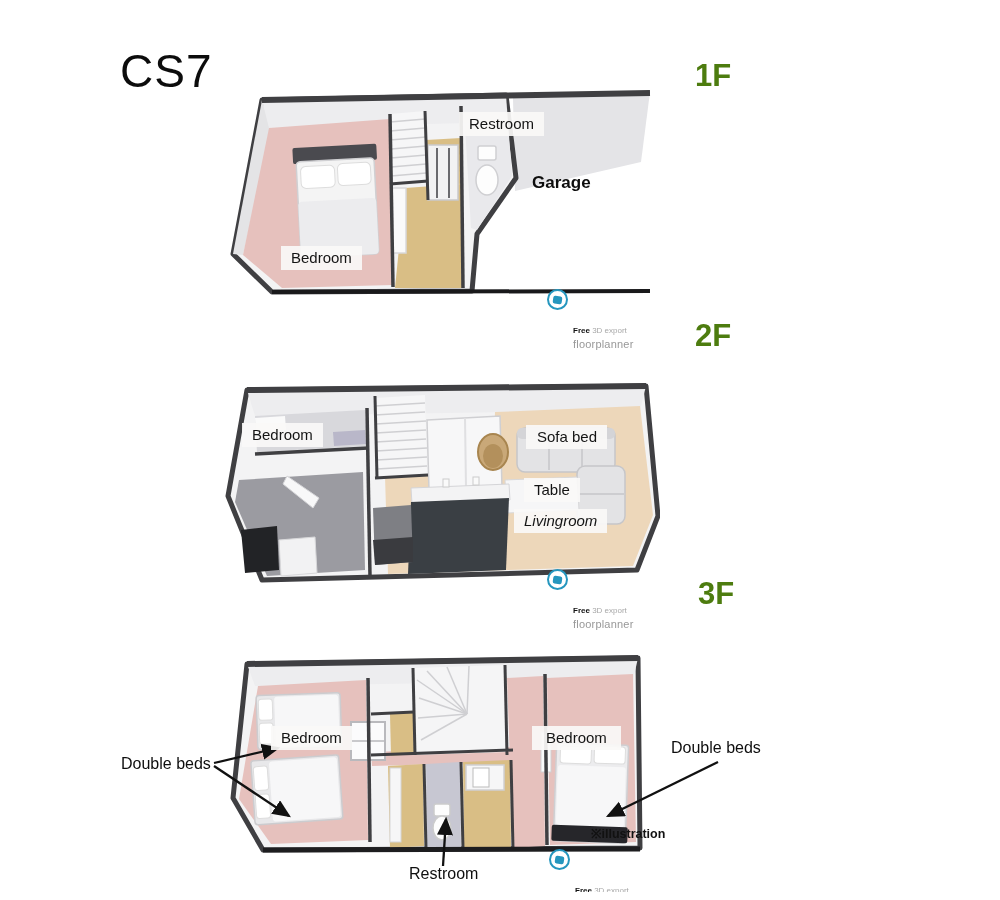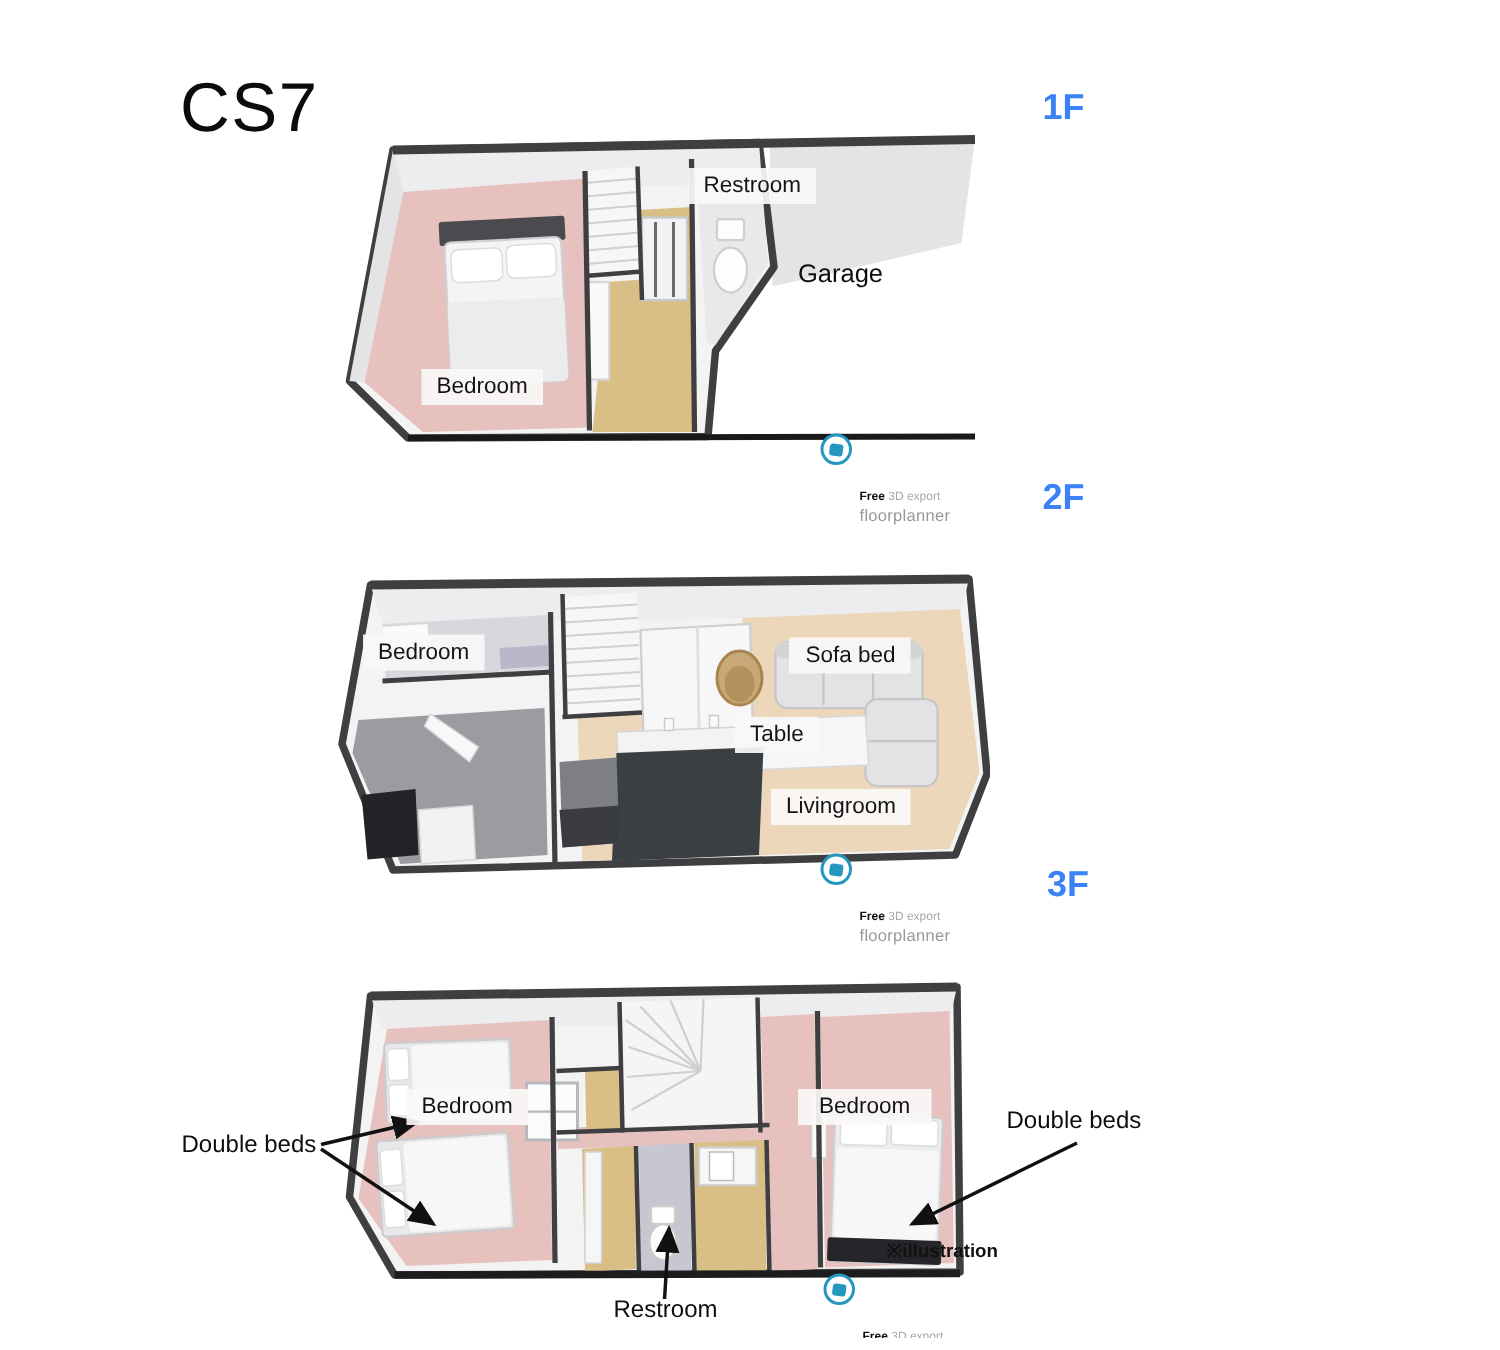--- a/index.html
+++ b/index.html
@@ -1,20 +1,20 @@
 <!DOCTYPE html>
 <html style="--brand-blue: #2596be; --wall-dark: #3f3f42; --floor-pink: #e6c1bd; --floor-tan: #d9be85; --floor-cream: #edd7ba; --floor-garage: #e4e4e7; --bath-gray: #d8d8dc; --room-gray: #9b9ba1; --counter-dark: #3a3f44;"><head>
 <meta charset="utf-8">
 <style>
   html,body{margin:0;padding:0;background:#fff;}
   #canvas{position:relative;width:1000px;height:892px;background:#fff;overflow:hidden;
           font-family:"Liberation Sans", sans-serif;}
   .abs{position:absolute;}
   #title{left:120px;top:44px;font-size:46px;font-weight:500;color:#0c0c0c;letter-spacing:1px;}
-  .floor-label{font-size:24px;font-weight:600;color:#3b82f6;}
+  .floor-label{font-size:31px;font-weight:600;color:#4d7c0f;}
   .chip{position:absolute;background:rgba(250,249,247,0.92);color:#141414;font-size:15px;
         font-weight:500;padding:3px 10px;white-space:nowrap;line-height:18px;}
   .plain-label{position:absolute;color:#0e0e0e;font-size:16px;font-weight:500;white-space:nowrap;}
   svg{position:absolute;display:block;}
   
   .fp-logo{position:absolute;display:flex;align-items:flex-start;gap:5px;}
   .fp-icon{width:21px;height:21px;border-radius:50%;border:2.5px solid var(--brand-blue,#2596be);
            background:#fff;box-sizing:border-box;display:flex;align-items:center;justify-content:center;margin-top:3px;}
   .fp-glyph{width:9px;height:8px;background:var(--brand-blue,#2577be);border-radius:2px;transform:rotate(8deg);}
   .fp-col{display:flex;flex-direction:column;margin-top:40px;}
@@ -236,27 +236,27 @@
         <path d="M0,0 L8,3.5 L0,7 z" fill="#111"></path>
       </marker>
     </defs>
     <line x1="114" y1="113" x2="178" y2="98" stroke="#111" stroke-width="2.3" marker-end="url(#ah)"></line>
     <line x1="114" y1="116" x2="189" y2="166" stroke="#111" stroke-width="2.3" marker-end="url(#ah)"></line>
     <line x1="618" y1="112" x2="508" y2="166" stroke="#111" stroke-width="2.3" marker-end="url(#ah)"></line>
     <line x1="343" y1="216" x2="346" y2="169" stroke="#111" stroke-width="2.3" marker-end="url(#ah)"></line>
   </svg>
 
   <div class="chip" style="left:459px;top:112px;">Restroom</div>
-  <div class="plain-label" style="left:532px;top:173px;font-size:17px;">Garage</div>
+  <div class="plain-label" style="left:532px;top:173px;font-size:17px;font-weight:bold;">Garage</div>
   <div class="chip" style="left:281px;top:246px;">Bedroom</div>
 
   <div class="chip" style="left:242px;top:423px;">Bedroom</div>
   <div class="chip" style="left:526px;top:425px;padding-left:11px;">Sofa bed</div>
-  <div class="chip" style="left:490px;top:478px;">Table</div>
-  <div class="chip" style="left:514px;top:526px;">Livingroom</div>
+  <div class="chip" style="left:524px;top:478px;">Table</div>
+  <div class="chip" style="left:514px;top:509px;font-style:italic;">Livingroom</div>
 
   <div class="chip" style="left:271px;top:726px;">Bedroom</div>
   <div class="chip" style="left:532px;top:726px;padding:3px 14px;">Bedroom</div>
   <div class="plain-label" style="left:121px;top:755px;">Double beds</div>
   <div class="plain-label" style="left:671px;top:739px;">Double beds</div>
   <div class="plain-label" style="left:409px;top:865px;">Restroom</div>
 
   <div class="fp-logo" style="left:547px;top:286px;">
     <span class="fp-icon">
         <span class="fp-glyph"></span>

